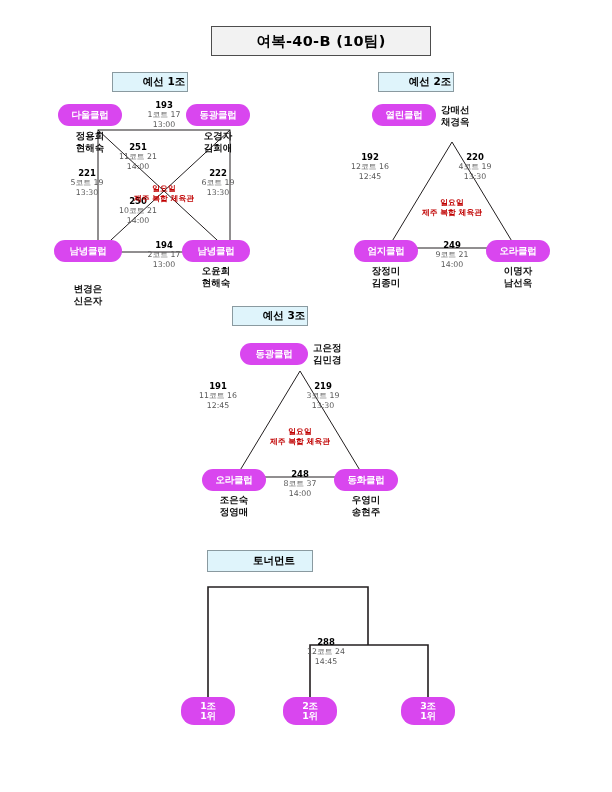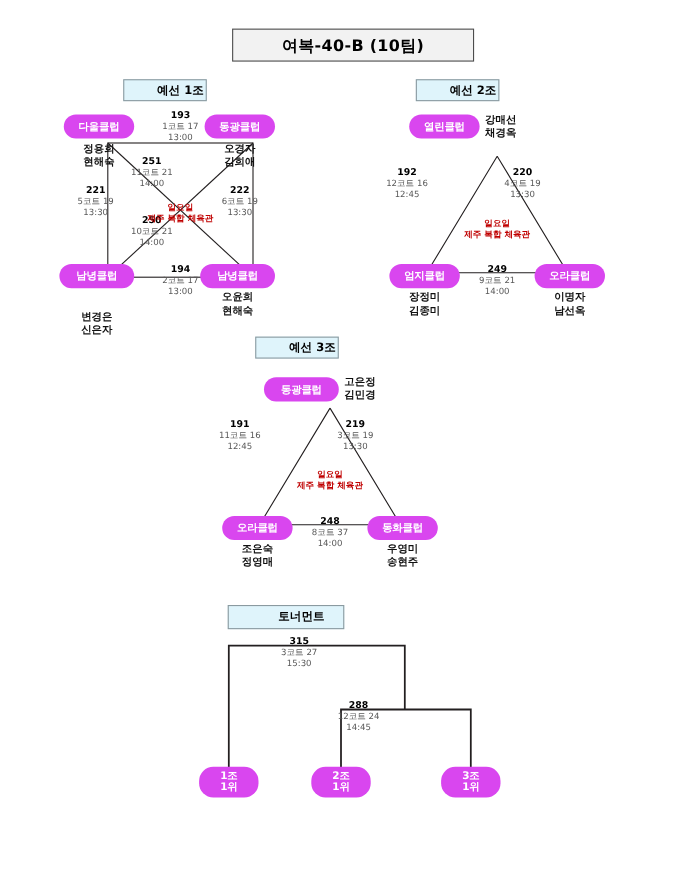--- a/index.html
+++ b/index.html
@@ -251,25 +251,20 @@
     <span class="mtm">14:00</span>
   </div>
 
   <div class="venue" style="left:246px; top:427px; width:108px;">
     <span>일요일</span><br>
     <span>제주 복합 체육관</span>
   </div>
 
   <div class="sec-box" style="left:207px; top:550px; width:106px; height:22px;">토너먼트</div>
 
-  <div class="match" style="left:236px; top:578px; width:72px;">
-    <span class="mno">315</span>
-    <span class="mct">3코트 27</span>
-    <span class="mtm">15:30</span>
-  </div>
 
   <div class="match" style="left:290px; top:637px; width:72px;">
     <span class="mno">288</span>
     <span class="mct">12코트 24</span>
     <span class="mtm">14:45</span>
   </div>
 
   <div class="pill two-line" style="left:181px; top:697px; width:54px; height:28px;">
     <span>1조</span>
     <span>1위</span>

